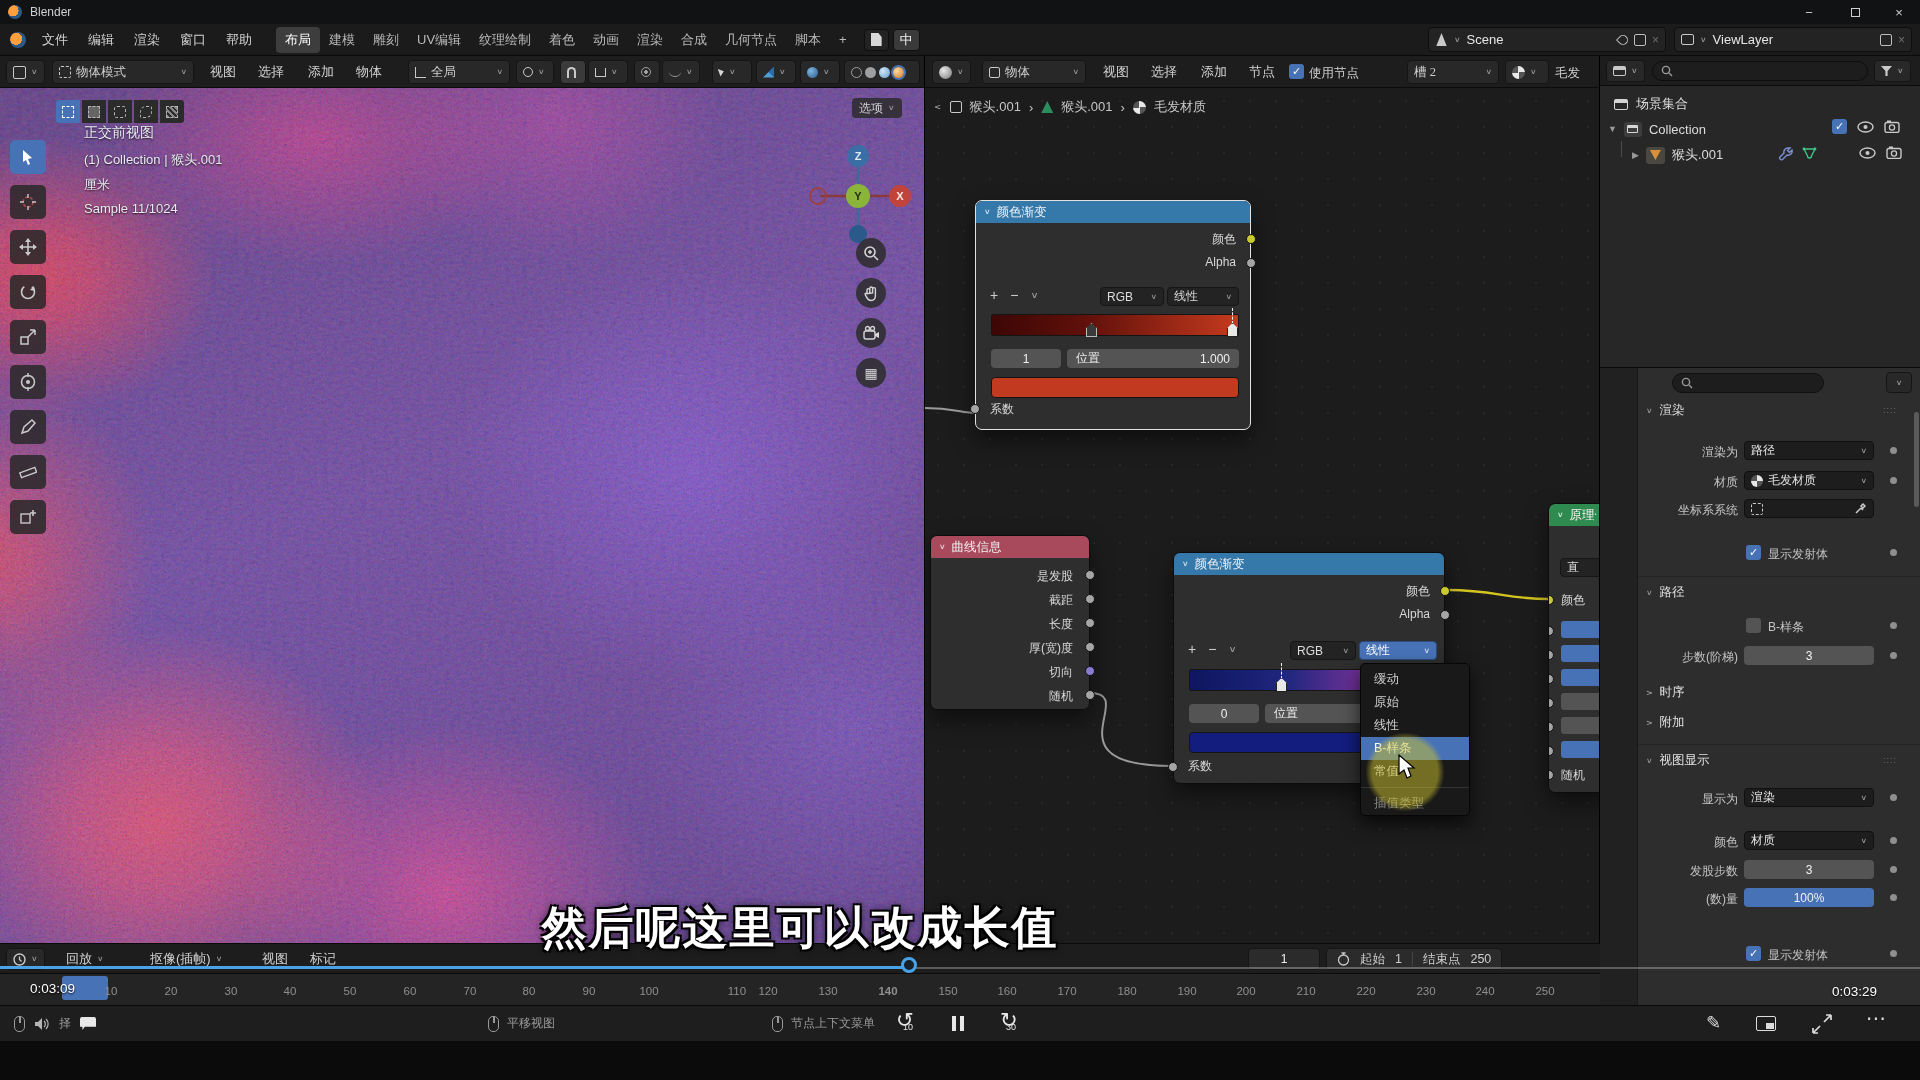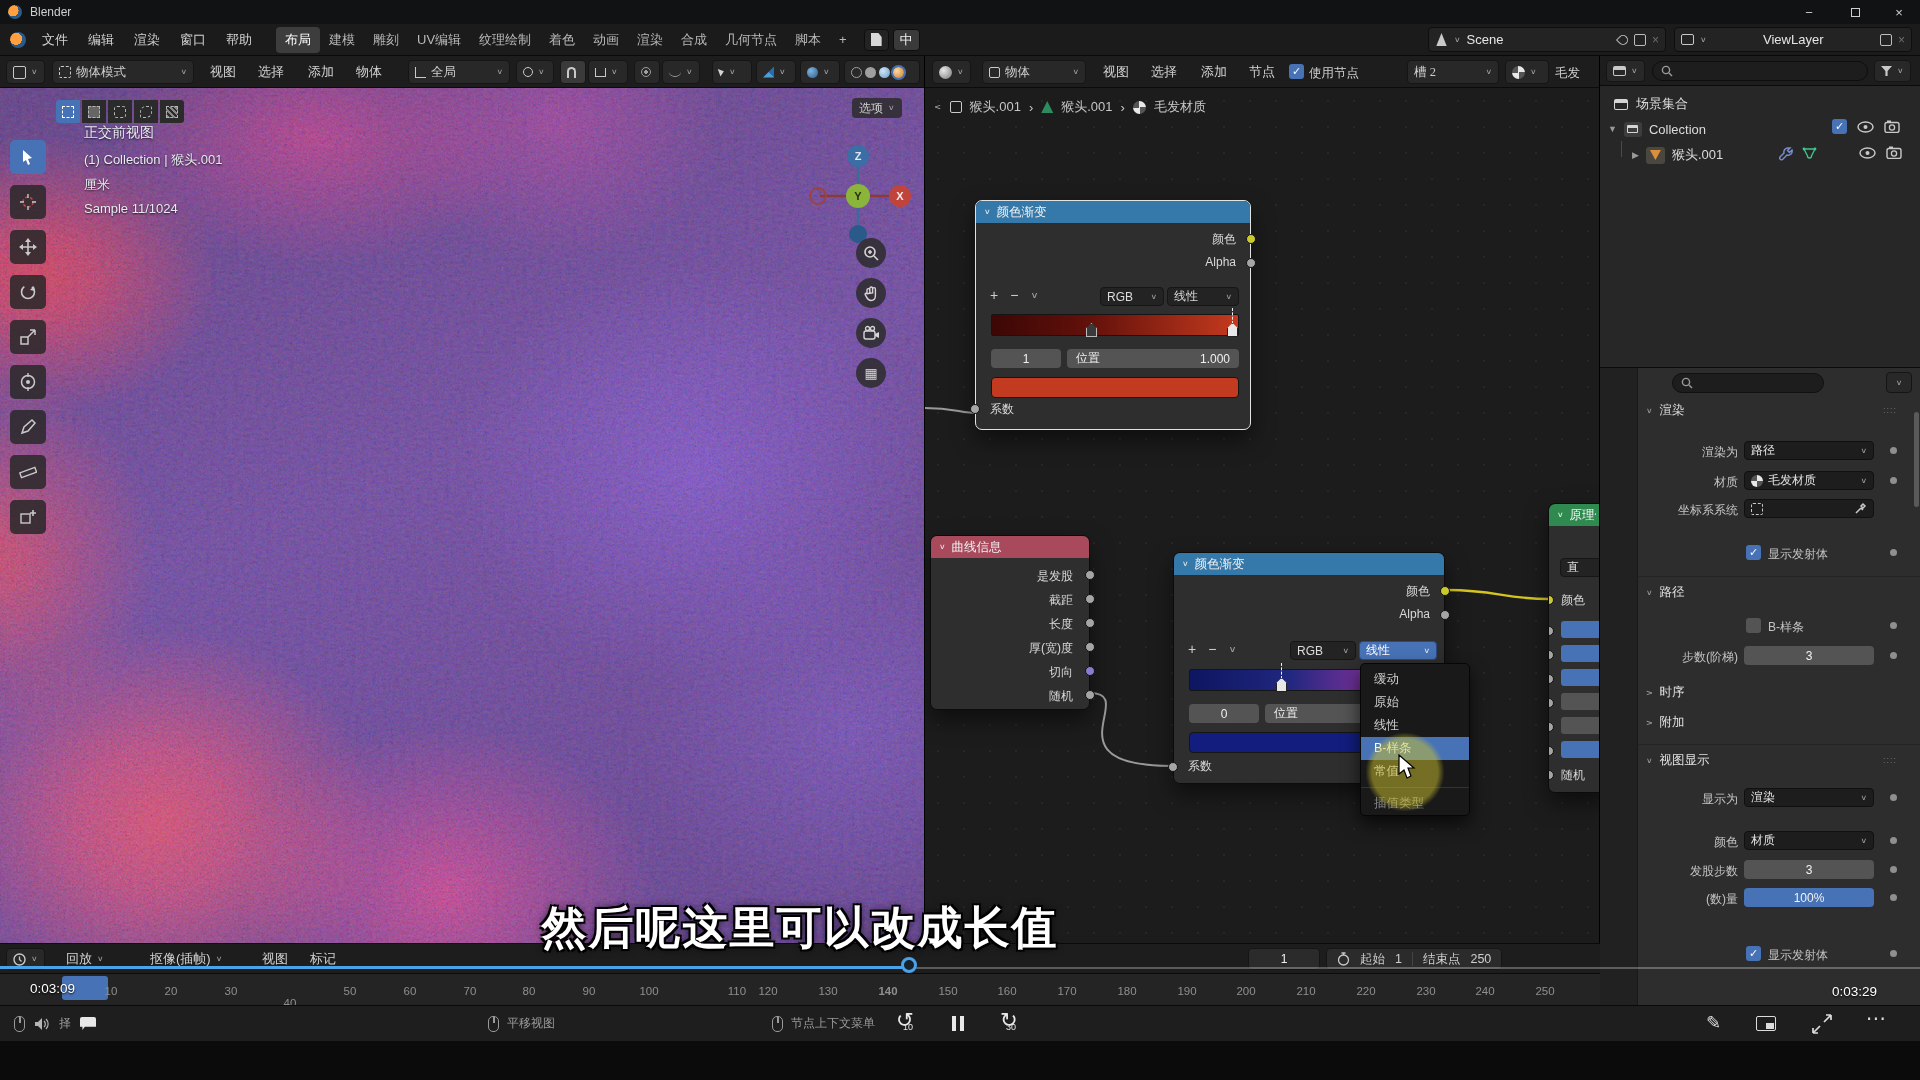--- a/index.html
+++ b/index.html
@@ -107,21 +107,21 @@
     <span style="width:13px;height:13px;background:#c9c9c9;clip-path:polygon(50% 0,90% 100%,10% 100%);border-radius:2px;"></span>
     <span class="chev">∨</span>
     <span style="flex:1;color:#e6e6e6;font-size:13px;">Scene</span>
     <span style="width:10px;height:10px;border:1.5px solid #bdbdbd;border-radius:50% 50% 50% 0;transform:rotate(45deg);"></span>
     <span style="position:relative;width:12px;height:12px;border:1.5px solid #bdbdbd;border-radius:2px;"></span>
     <span style="color:#6f6f6f;">×</span>
   </div>
   <div class="abs idbox" style="left:1674px;top:27px;width:238px;">
     <span style="width:13px;height:11px;border:1.5px solid #c9c9c9;border-radius:2px;"></span>
     <span class="chev">∨</span>
-    <span style="flex:1;color:#e6e6e6;font-size:13px;text-align:center;">ViewLayer</span>
+    <span style="flex:1;color:#e6e6e6;font-size:13px;">ViewLayer</span>
     <span style="position:relative;width:12px;height:12px;border:1.5px solid #bdbdbd;border-radius:2px;"></span>
     <span style="color:#6f6f6f;">×</span>
   </div>
 
   <div class="abs" style="left:0;top:56px;width:925px;height:887px;background:#17151f;border-right:1px solid #000;overflow:hidden;">
 
     <div class="abs vgrad" style="left:0;top:32px;width:925px;height:855px;
       background:
         radial-gradient(260px 200px at 4% 22%, rgba(178,48,36,.85), rgba(178,48,36,0) 70%),
         radial-gradient(300px 180px at 34% 6%, rgba(160,46,80,.6), rgba(160,46,80,0) 70%),
@@ -737,21 +737,21 @@
         <span class="mini">结束点</span>
         <span class="mini">250</span>
       </div>
     </div>
 
     <div class="abs" style="left:0;top:30px;width:1600px;height:32px;">
       <div class="abs" style="left:62px;top:2px;width:46px;height:24px;background:#4772b6;border-radius:3px;"></div>
       <span class="tick" style="left:111px;">10</span>
       <span class="tick" style="left:171px;">20</span>
       <span class="tick" style="left:231px;">30</span>
-      <span class="tick" style="left:290px;margin-top:12px;">40</span>
+      <span class="tick" style="left:290px;">40</span>
       <span class="tick" style="left:350px;">50</span>
       <span class="tick" style="left:410px;">60</span>
       <span class="tick" style="left:470px;">70</span>
       <span class="tick" style="left:529px;">80</span>
       <span class="tick" style="left:589px;">90</span>
       <span class="tick" style="left:649px;">100</span>
       <span class="tick" style="left:709px;margin-left:28px;">110</span>
       <span class="tick" style="left:768px;">120</span>
       <span class="tick" style="left:828px;">130</span>
       <span class="tick" style="left:888px;font-weight:bold;">140</span>

